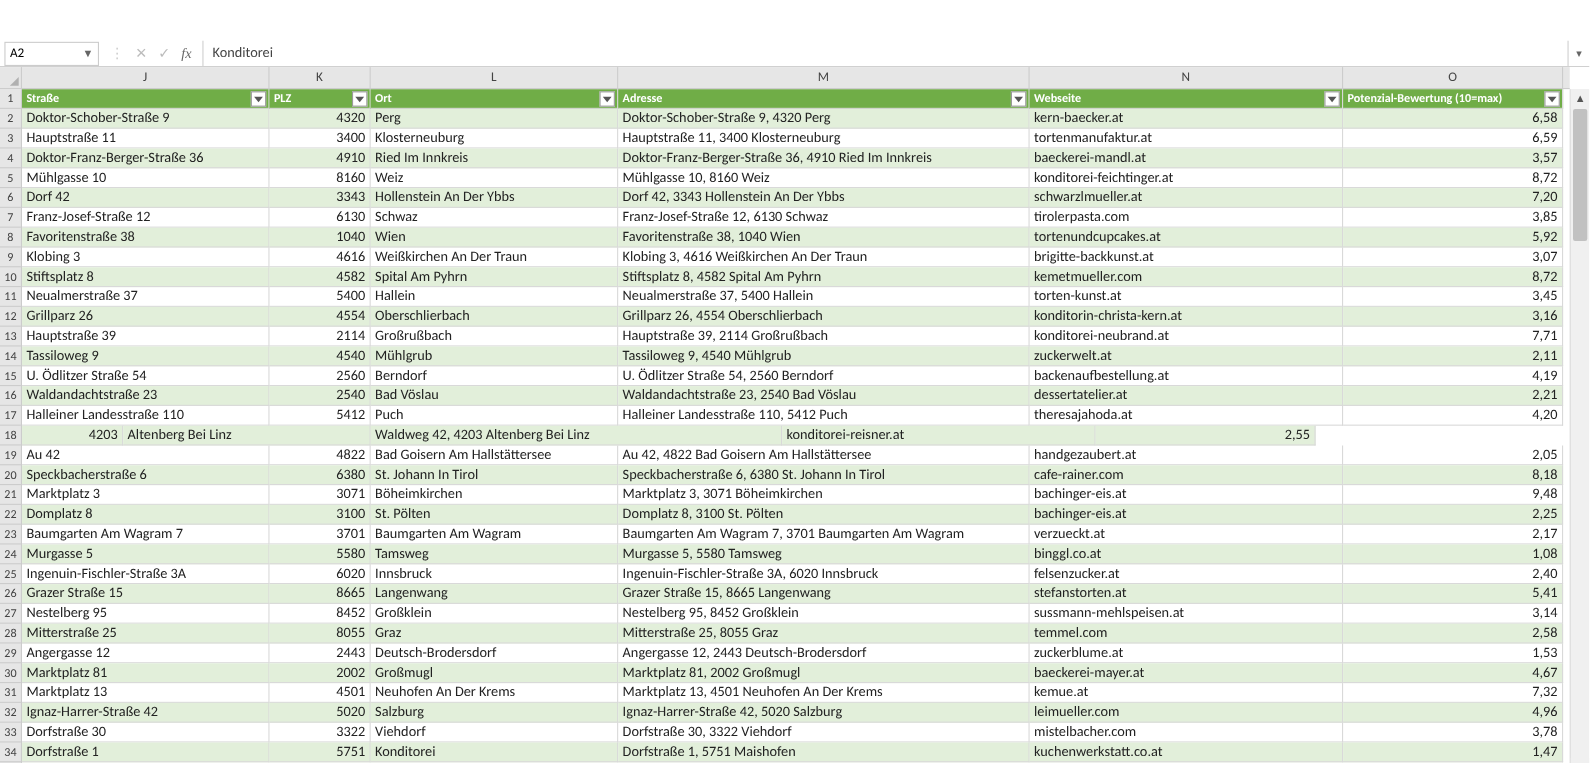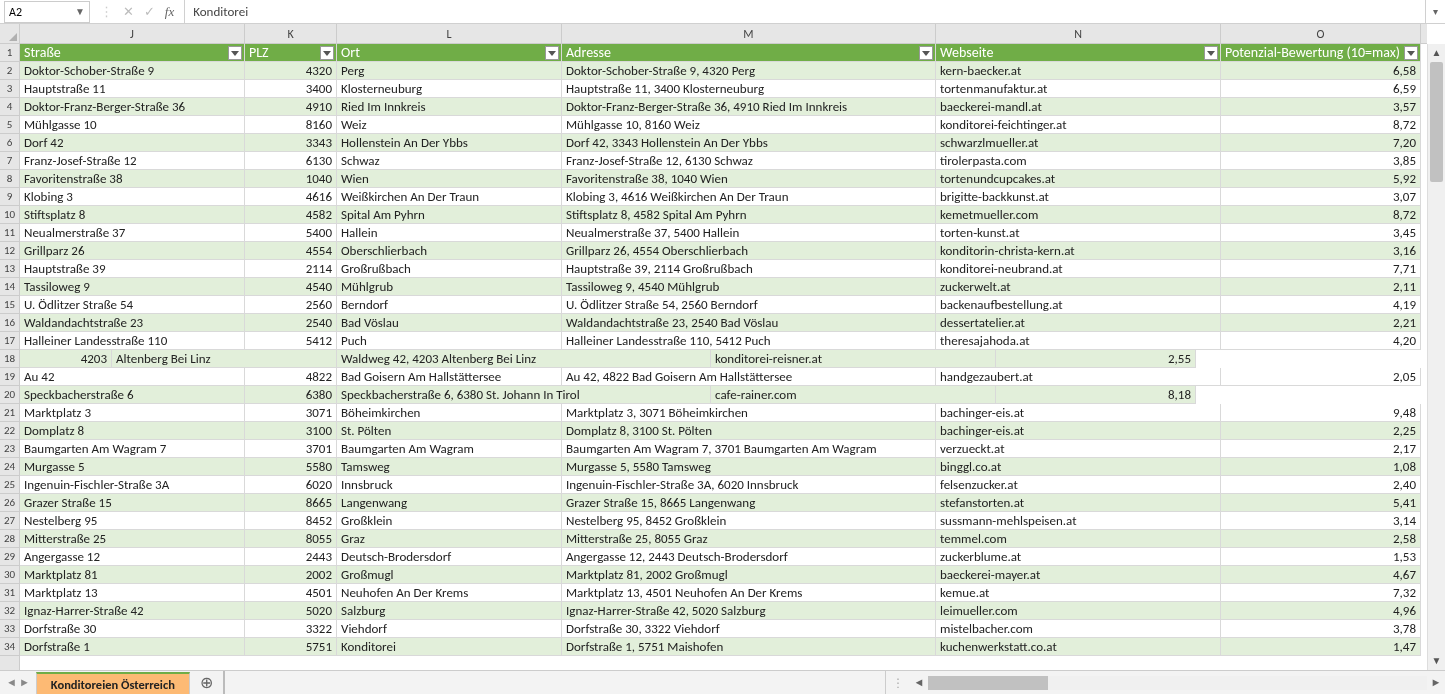--- a/index.html
+++ b/index.html
@@ -1,19 +1,19 @@
 <!DOCTYPE html>
 <html><head>
 <meta charset="utf-8">
 <style>
   * { box-sizing: border-box; margin: 0; padding: 0; }
   body { font-family: Calibri, "Segoe UI", Arial, sans-serif; font-size: 12px; color: #222; background: #fff; user-select: none; overflow: hidden; }
 
   
-  .formula-bar { display: flex; align-items: center; height: 24px; border-bottom: 1px solid #d0d0d0; background: #fff; }
+  .formula-bar { display: flex; align-items: center; height: 24px; border-bottom: 1px solid #d0d0d0; background: #fff; margin-top: 37px; }
   .name-box { width: 86px; height: 22px; display: flex; align-items: center; padding: 0 4px; border-right: 1px solid #d0d0d0; margin-left: 4px; border:1px solid #ccc; background:#fff; }
   .name-box input { border: none; width: 58px; font-size: 12px; outline: none; font-family: inherit; }
   .name-box .dd { color:#666; margin-left:auto; font-size:10px; }
   .fx-tools { display:flex; align-items:center; gap:10px; padding:0 10px; color:#bcbcbc; font-size:13px; border-right:1px solid #d0d0d0; height:100%; }
   .fx-label { font-style: italic; font-family: "Times New Roman", serif; color:#666; }
   .formula-input { flex:1; padding:12px 8px; font-size:13px; color:#444; display:flex; align-items:center; height:100%; }
   .formula-expand { width:20px; text-align:center; color:#666; font-size:10px; border-left:1px solid #d0d0d0; height:100%; display:flex; align-items:center; justify-content:center;}
 
   
   .grid-wrap { position: relative; height: calc(694px - 24px - 24px); overflow: hidden; background:#fff; }
@@ -22,21 +22,21 @@
 
   .col-headers { position:absolute; top:0; left:20px; right:18px; height:20px; display:flex; background:#e6e6e6; border-bottom:1px solid #ccc; z-index:2; }
   .col-h { border-right:1px solid #ccc; text-align:center; font-size:12px; color:#444; line-height:20px; flex-shrink:0; }
 
   .row-headers { position:absolute; top:20px; left:0; width:20px; bottom:0; background:#e6e6e6; border-right:1px solid #ccc; z-index:2; }
   .row-h { height:18px; text-align:center; font-size:11px; color:#444; line-height:18px; border-bottom:1px solid #ccc; }
 
   .cells { position:absolute; top:20px; left:20px; right:18px; bottom:0; overflow:hidden; }
   .row { display:flex; height:18px; }
   .cell { border-right:1px solid #d9d9d9; border-bottom:1px solid #d9d9d9; padding:0 4px; line-height:18px; white-space:nowrap; overflow:hidden; font-size:13px; flex-shrink:0; }
-  .row.header .cell { background:#70ad47; color:#fff; font-weight:normal; font-size:14px; position:relative; }
+  .row.header .cell { background:#70ad47; color:#fff; font-weight:bold; font-size:11px; position:relative; }
   .row.header .cell .filter { position:absolute; right:2px; top:2px; width:14px; height:14px; background:#fff; border:1px solid #999; display:flex; align-items:center; justify-content:center; }
   .row.header .cell .filter::after { content:""; border-left:4px solid transparent; border-right:4px solid transparent; border-top:5px solid #555; }
   .row.band .cell { background:#e2efda; }
   .num { text-align:right; }
 
   
   .c-j { width:225px; }
   .c-k { width:92px; }
   .c-l { width:225px; }
   .c-m { width:374px; }
@@ -273,20 +273,21 @@
         <div class="cell c-j">Au 42</div>
         <div class="cell c-k num">4822</div>
         <div class="cell c-l">Bad Goisern Am Hallstättersee</div>
         <div class="cell c-m">Au 42, 4822 Bad Goisern Am Hallstättersee</div>
         <div class="cell c-n">handgezaubert.at</div>
         <div class="cell c-o num">2,05</div>
       </div>
       <div class="row band">
         <div class="cell c-j">Speckbacherstraße 6</div>
         <div class="cell c-k num">6380</div>
+        <div class="cell c-l">St. Johann In Tirol</div>
         <div class="cell c-m">Speckbacherstraße 6, 6380 St. Johann In Tirol</div>
         <div class="cell c-n">cafe-rainer.com</div>
         <div class="cell c-o num">8,18</div>
       </div>
       <div class="row">
         <div class="cell c-j">Marktplatz 3</div>
         <div class="cell c-k num">3071</div>
         <div class="cell c-l">Böheimkirchen</div>
         <div class="cell c-m">Marktplatz 3, 3071 Böheimkirchen</div>
         <div class="cell c-n">bachinger-eis.at</div>

